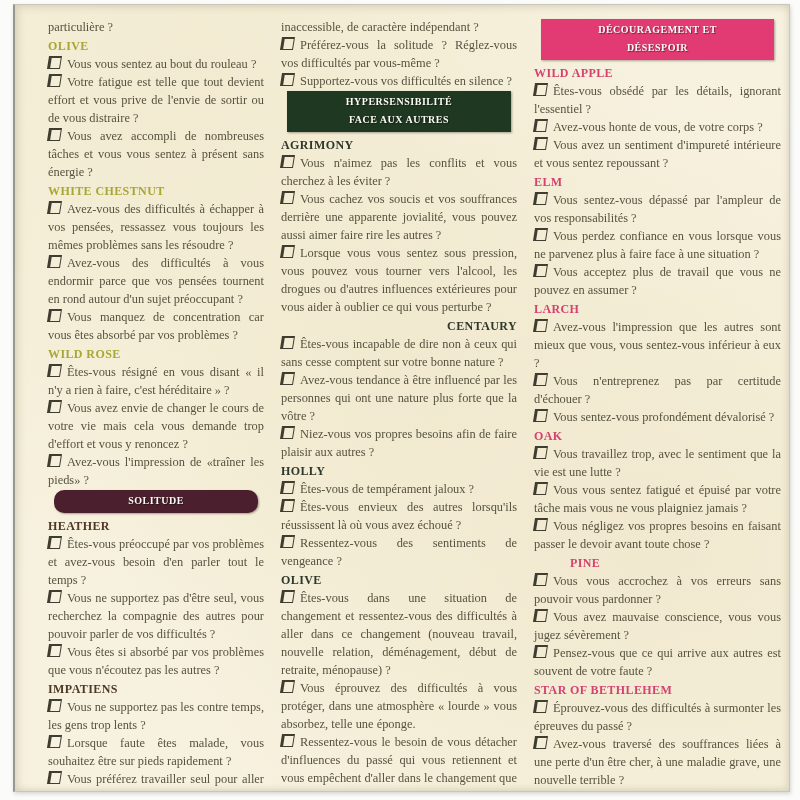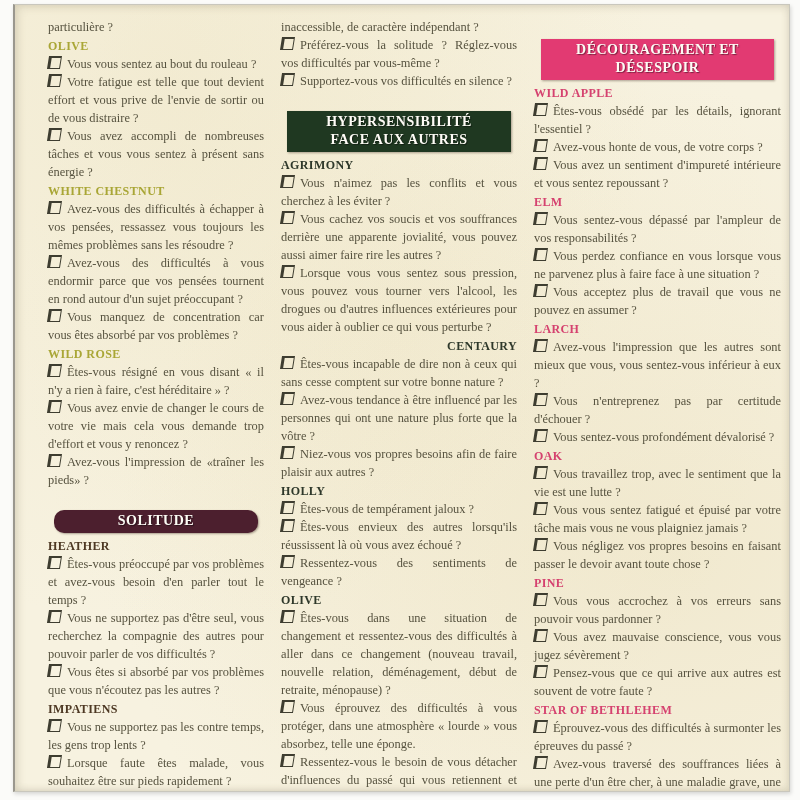--- a/index.html
+++ b/index.html
@@ -39,26 +39,26 @@
   }
   p.cont{text-align:left;}
   h3.remedy{
     margin:1px 0 0 0;
     font-size:12px;
     line-height:18px;
     font-weight:bold;
     letter-spacing:0.4px;
   }
   .banner{
-    margin:21px auto 4px auto;
+    margin:1px auto 4px auto;
     width:93%;
     text-align:center;
     color:#fdfbf5;
     font-weight:bold;
-    font-size:14px;
+    font-size:10px;
     line-height:18px;
     letter-spacing:0.5px;
     padding:2px 2px 3px 2px;
     text-shadow:1px 1px 1px rgba(0,0,0,0.45);
     box-shadow:1px 1px 2px rgba(60,40,30,0.4);
   }
   .banner .bline{display:block;}
   .cbx{
     display:inline-block;
     width:9px;height:10px;
@@ -140,21 +140,21 @@
         <p class="q"><span class="cbx"></span><span>Vous perdez confiance en vous lorsque vous ne parvenez plus à faire face à une situation ?</span></p>
         <p class="q"><span class="cbx"></span><span>Vous acceptez plus de travail que vous ne pouvez en assumer ?</span></p>
         <h3 class="remedy" style="color: rgb(213, 66, 111);">LARCH</h3>
         <p class="q"><span class="cbx"></span><span>Avez-vous l'impression que les autres sont mieux que vous, vous sentez-vous inférieur à eux ?</span></p>
         <p class="q"><span class="cbx"></span><span>Vous n'entreprenez pas par certitude d'échouer ?</span></p>
         <p class="q"><span class="cbx"></span><span>Vous sentez-vous profondément dévalorisé ?</span></p>
         <h3 class="remedy" style="color: rgb(213, 66, 111);">OAK</h3>
         <p class="q"><span class="cbx"></span><span>Vous travaillez trop, avec le sentiment que la vie est une lutte ?</span></p>
         <p class="q"><span class="cbx"></span><span>Vous vous sentez fatigué et épuisé par votre tâche mais vous ne vous plaigniez jamais ?</span></p>
         <p class="q"><span class="cbx"></span><span>Vous négligez vos propres besoins en faisant passer le devoir avant toute chose ?</span></p>
-        <h3 class="remedy" style="color: rgb(213, 66, 111);">PINE</h3>
+        <h3 class="remedy" style="color: rgb(213, 66, 111); margin-left: 36px;">PINE</h3>
         <p class="q"><span class="cbx"></span><span>Vous vous accrochez à vos erreurs sans pouvoir vous pardonner ?</span></p>
         <p class="q"><span class="cbx"></span><span>Vous avez mauvaise conscience, vous vous jugez sévèrement ?</span></p>
         <p class="q"><span class="cbx"></span><span>Pensez-vous que ce qui arrive aux autres est souvent de votre faute ?</span></p>
         <h3 class="remedy" style="color: rgb(213, 66, 111);">STAR OF BETHLEHEM</h3>
         <p class="q"><span class="cbx"></span><span>Éprouvez-vous des difficultés à surmonter les épreuves du passé ?</span></p>
         <p class="q"><span class="cbx"></span><span>Avez-vous traversé des souffrances liées à une perte d'un être cher, à une maladie grave, une nouvelle terrible ?</span></p>
       </div>
   </div>
 </div>
 

